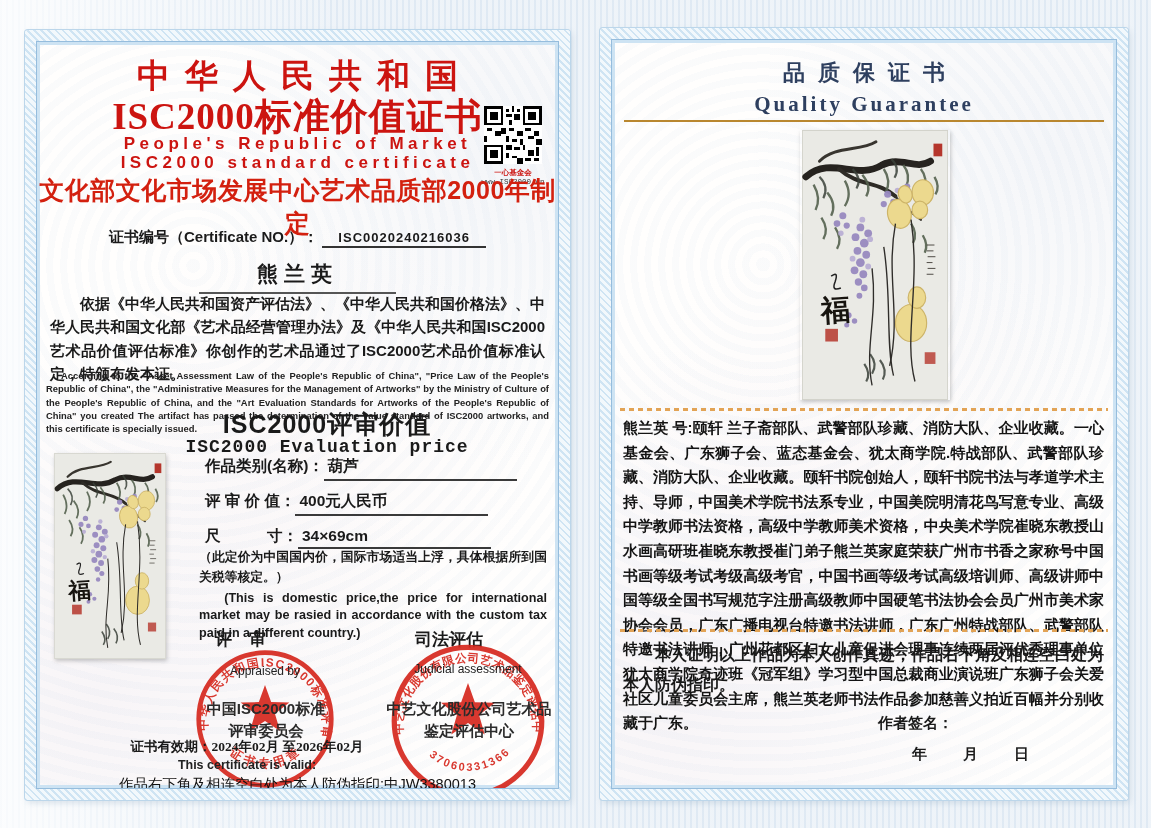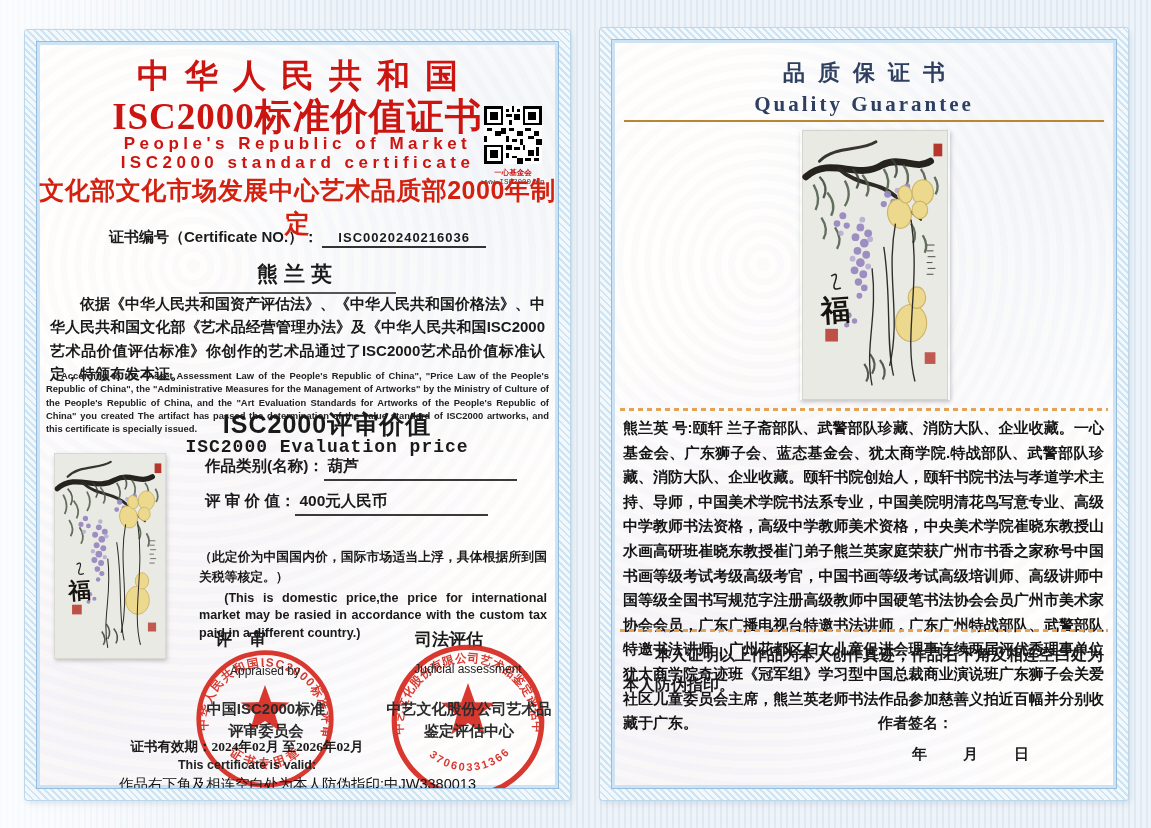--- a/index.html
+++ b/index.html
@@ -251,20 +251,23 @@
     <svg class="art art-left" viewBox="0 0 150 277">
         <use href="#artwork"></use>
       </svg>
 
     <div class="abs field" style="top:414px">
       <span class="lab">作品类别(名称)：</span><span class="val">葫芦</span>
     </div>
     <div class="abs field" style="top:449px">
       <span class="lab">评 审 价 值：</span><span class="val">400元人民币</span>
     </div>
+    <div class="abs field" style="top:484px">
+      <span class="lab">尺　　　寸：</span><span class="val">34×69cm</span>
+    </div>
 
     <div class="abs note-cn">（此定价为中国国内价，国际市场适当上浮，具体根据所到国关税等核定。）</div>
     <div class="abs note-en">(This is domestic price,the price for international market may be rasied in accordance with the custom tax paid in a different country.)</div>
 
     <div class="abs col-lab" style="left:178px;">评　审</div>
     <div class="abs col-lab" style="left:378px;">司法评估</div>
 
     <svg class="abs seal-svg" style="left:152px;top:606px" width="152" height="142" viewBox="0 0 150 150">
       <defs>
         <path id="arcL" d="M 16,96 A 61 61 0 1 1 134,96" fill="none"></path>

